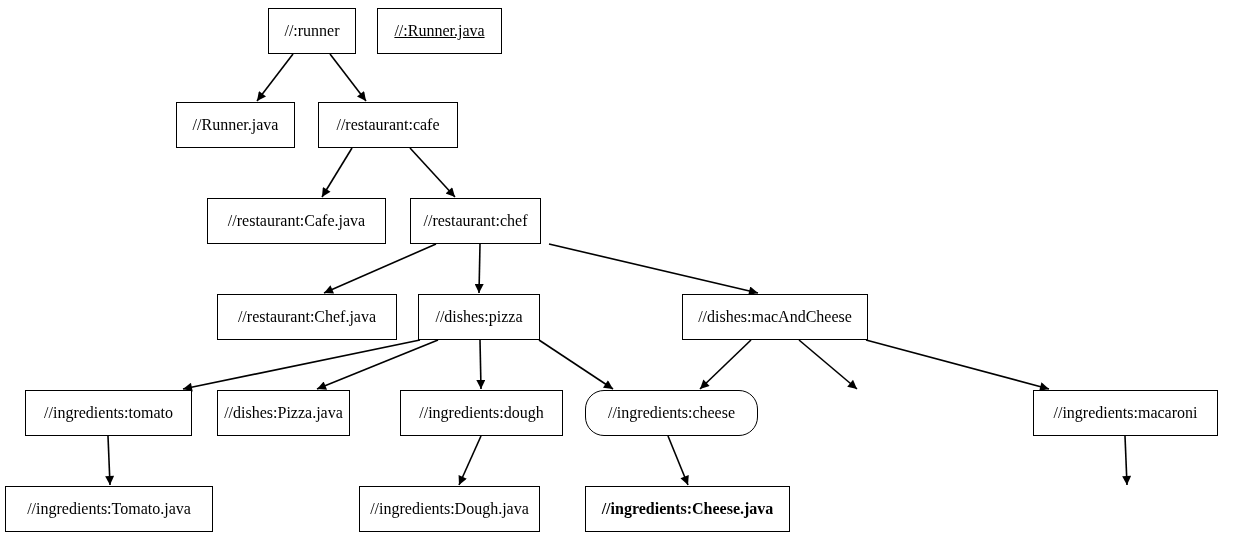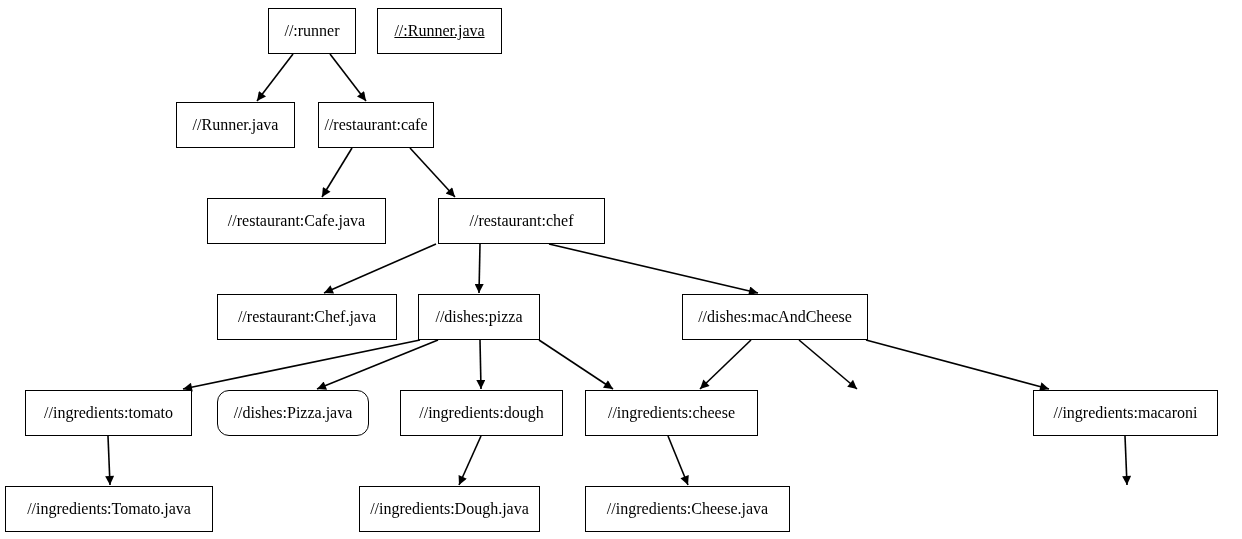--- a/index.html
+++ b/index.html
@@ -48,64 +48,64 @@
   <div class="node" style="left:268px; top:8px;  width:88px;">
       <span>//:runner</span>
     </div>
   <div class="node" style="left:377px; top:8px;  width:125px;text-decoration:underline;">
       <span>//:Runner.java</span>
     </div>
 
   <div class="node" style="left:176px; top:102px; width:119px;">
       <span>//Runner.java</span>
     </div>
-  <div class="node" style="left:318px; top:102px; width:116px;">
+  <div class="node" style="left:318px; top:102px; width:140px;">
       <span>//restaurant:cafe</span>
     </div>
 
   <div class="node" style="left:207px; top:198px; width:179px;">
       <span>//restaurant:Cafe.java</span>
     </div>
-  <div class="node" style="left:410px; top:198px; width:167px;margin-left:28px;">
+  <div class="node" style="left:410px; top:198px; width:131px;">
       <span>//restaurant:chef</span>
     </div>
 
   <div class="node" style="left:217px; top:294px; width:180px;">
       <span>//restaurant:Chef.java</span>
     </div>
   <div class="node" style="left:418px; top:294px; width:122px;">
       <span>//dishes:pizza</span>
     </div>
   <div class="node" style="left:682px; top:294px; width:186px;">
       <span>//dishes:macAndCheese</span>
     </div>
 
   <div class="node" style="left:25px;   top:390px; width:167px;font-family:Liberation Serif, serif;">
       <span>//ingredients:tomato</span>
     </div>
-  <div class="node" style="left:217px;  top:390px; width:152px;border-radius:12px;">
+  <div class="node" style="left:217px;  top:390px; width:133px;">
       <span>//dishes:Pizza.java</span>
     </div>
   <div class="node" style="left:400px;  top:390px; width:163px;">
       <span>//ingredients:dough</span>
     </div>
-  <div class="node" style="left:585px;  top:390px; width:173px;">
+  <div class="node" style="left:585px;  top:390px; width:173px;border-radius:19px;">
       <span>//ingredients:cheese</span>
     </div>
   <div class="node" style="left:1033px; top:390px; width:185px;">
       <span>//ingredients:macaroni</span>
     </div>
 
   <div class="node" style="left:5px;    top:486px; width:208px;">
       <span>//ingredients:Tomato.java</span>
     </div>
   <div class="node" style="left:359px;  top:486px; width:181px;">
       <span>//ingredients:Dough.java</span>
     </div>
-  <div class="node" style="left:585px;  top:486px; width:205px;">
+  <div class="node" style="left:585px;  top:486px; width:205px;font-weight:bold;">
       <span>//ingredients:Cheese.java</span>
     </div>
 
   <svg id="edges" width="1242" height="539" viewBox="0 0 1242 539">
     <defs>
       <marker id="arrow" viewBox="0 0 10 10" refX="10" refY="5" markerWidth="11" markerHeight="9" markerUnits="userSpaceOnUse" orient="auto">
         <path d="M0,0 L10,5 L0,10 z" fill="#000000"></path>
       </marker>
     </defs>
 

